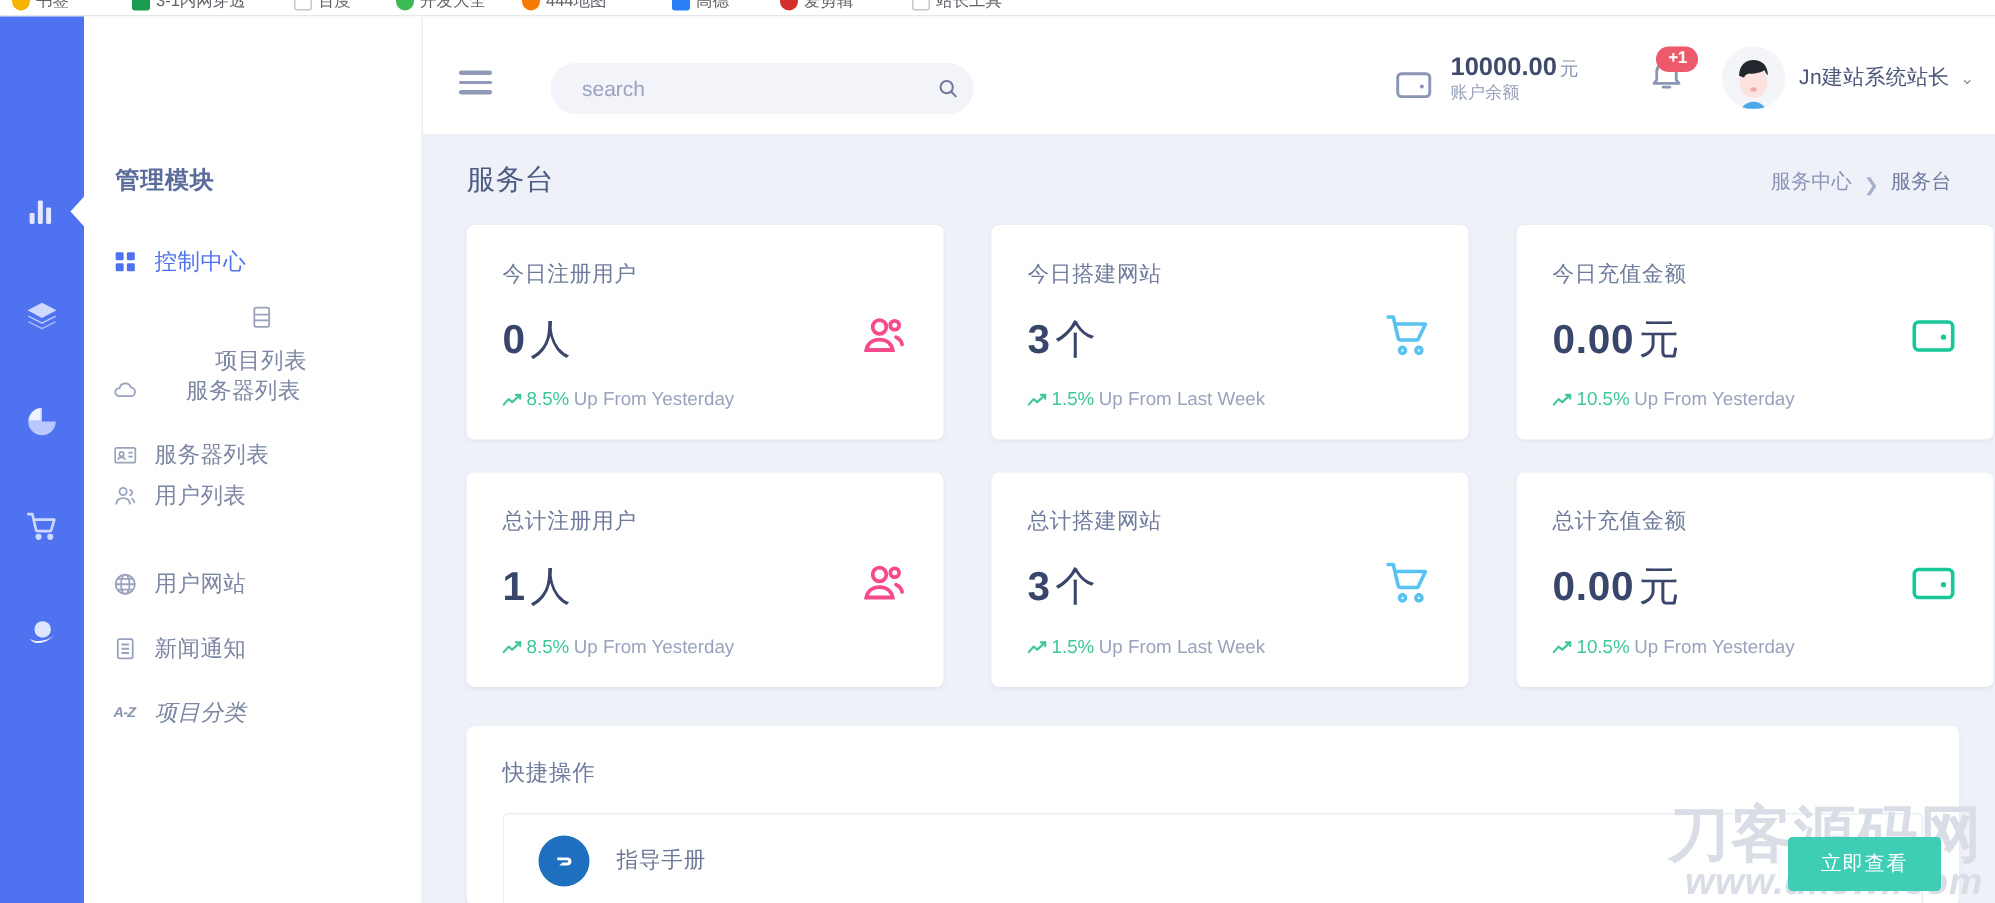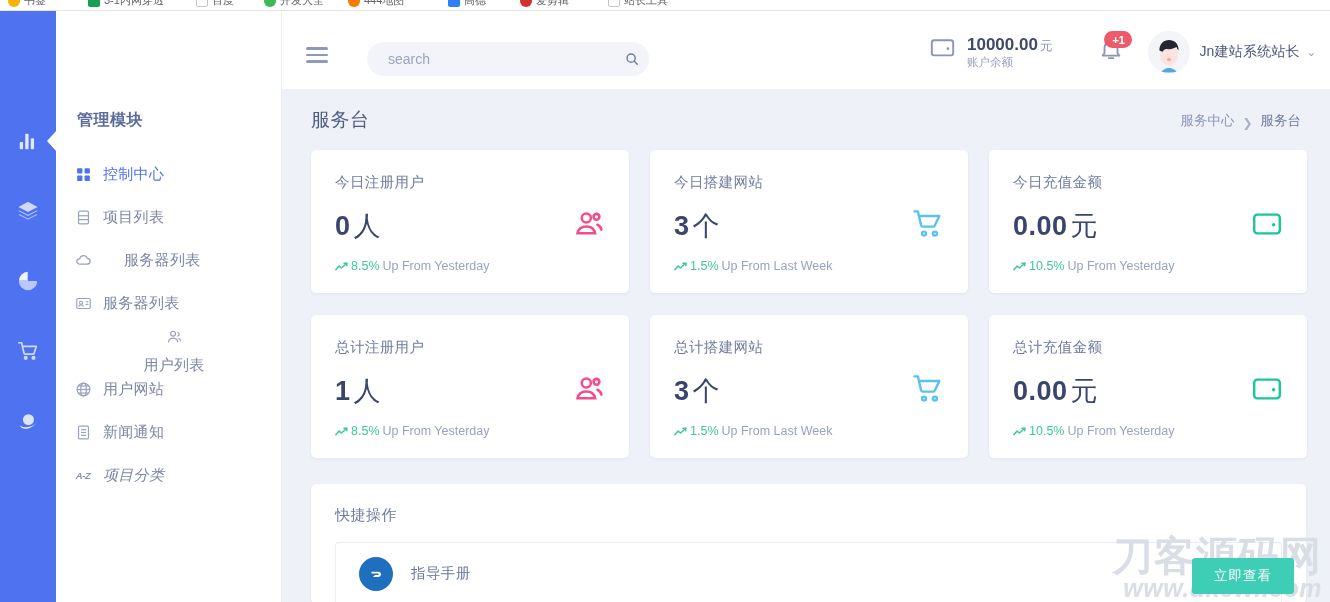--- a/index.html
+++ b/index.html
@@ -134,21 +134,21 @@
     display: flex; align-items: center; justify-content: center;
     cursor: pointer;
   }
   .search-btn svg { width: 14px; height: 14px; color: #6f7b9d; }
 
   .hdr-right {
     position: absolute; right: 14px; top: 20px;
     display: flex; align-items: center; gap: 0;
   }
   .balance {
-    display: flex; align-items: flex-start; gap: 11px;
+    display: flex; align-items: flex-end; gap: 11px;
     margin-right: 46px;
   }
   .balance-ico { color: #8b95b4; display:flex; }
   .balance-ico svg { width: 27px; height: 27px; }
   .balance-amt {
     font-size: 17px; color: #3f4a6b; font-weight: 600;
     line-height: 1.25;
   }
   .balance-amt .unit {
     font-size: 12.5px; font-weight: 400; color: #8b95b4; margin-left: 2px;
@@ -196,21 +196,21 @@
     font-size: 13.5px; color: #8b95b8;
   }
   .crumb-sep { font-size: 12px; color: #a7b0ca; }
   .crumb.current { color: #6f7ba0; }
 
   
   .cards {
     position: absolute; top: 61px; left: 29px;
     width: 995px;
     display: grid; grid-template-columns: repeat(3, 318px);
-    gap: 22px 21px;
+    gap: 22px 32px;
   }
   .card {
     height: 143px; background: #ffffff;
     border-radius: 5px;
     box-shadow: 0 1px 3px rgba(60,72,110,.07);
     position: relative;
     padding: 23px 24px 0 24px;
   }
   .card-title { font-size: 14.5px; color: #6f7b9d; letter-spacing: .4px; }
   .card-value {
@@ -367,21 +367,21 @@
       <svg viewBox="0 0 24 24" fill="currentColor">
           <rect x="3" y="3" width="7.5" height="7.5" rx="1.2"></rect>
           <rect x="13.5" y="3" width="7.5" height="7.5" rx="1.2"></rect>
           <rect x="3" y="13.5" width="7.5" height="7.5" rx="1.2"></rect>
           <rect x="13.5" y="13.5" width="7.5" height="7.5" rx="1.2"></rect>
         </svg>
     </span>
     <span class="nav-label">控制中心</span>
   </div>
 
-  <div class="nav-item" style="top:191px;">
+  <div class="nav-item" style="top:191px;flex-direction:column;">
     <span class="nav-ico">
       <svg viewBox="0 0 24 24" fill="none" stroke="currentColor" stroke-width="1.7">
           <rect x="5" y="3" width="14" height="18" rx="2"></rect>
           <line x1="5" y1="9.5" x2="19" y2="9.5"></line>
           <line x1="5" y1="15" x2="19" y2="15"></line>
         </svg>
     </span>
     <span class="nav-label">项目列表</span>
   </div>
 
@@ -400,21 +400,21 @@
           <rect x="2.5" y="5" width="19" height="14" rx="1.6"></rect>
           <circle cx="8.5" cy="11" r="2.1"></circle>
           <path d="M5 16.2c.6-1.5 2-2.2 3.5-2.2s2.9.7 3.5 2.2"></path>
           <line x1="15" y1="9.6" x2="19" y2="9.6"></line>
           <line x1="15" y1="13.2" x2="19" y2="13.2"></line>
         </svg>
     </span>
     <span class="nav-label">服务器列表</span>
   </div>
 
-  <div class="nav-item" style="top:316px;flex-direction:column;">
+  <div class="nav-item" style="top:304px;">
     <span class="nav-ico">
       <svg viewBox="0 0 24 24" fill="none" stroke="currentColor" stroke-width="1.7" stroke-linecap="round">
           <circle cx="10" cy="8" r="3.4"></circle>
           <path d="M3.5 19.5c.6-3.4 3.3-5.2 6.5-5.2s5.9 1.8 6.5 5.2"></path>
           <path d="M16.6 6.4a2.6 2.6 0 0 1 0 5"></path>
           <path d="M18.3 14.8c1.3.7 2 1.9 2.3 3.4"></path>
         </svg>
     </span>
     <span class="nav-label">用户列表</span>
   </div>

